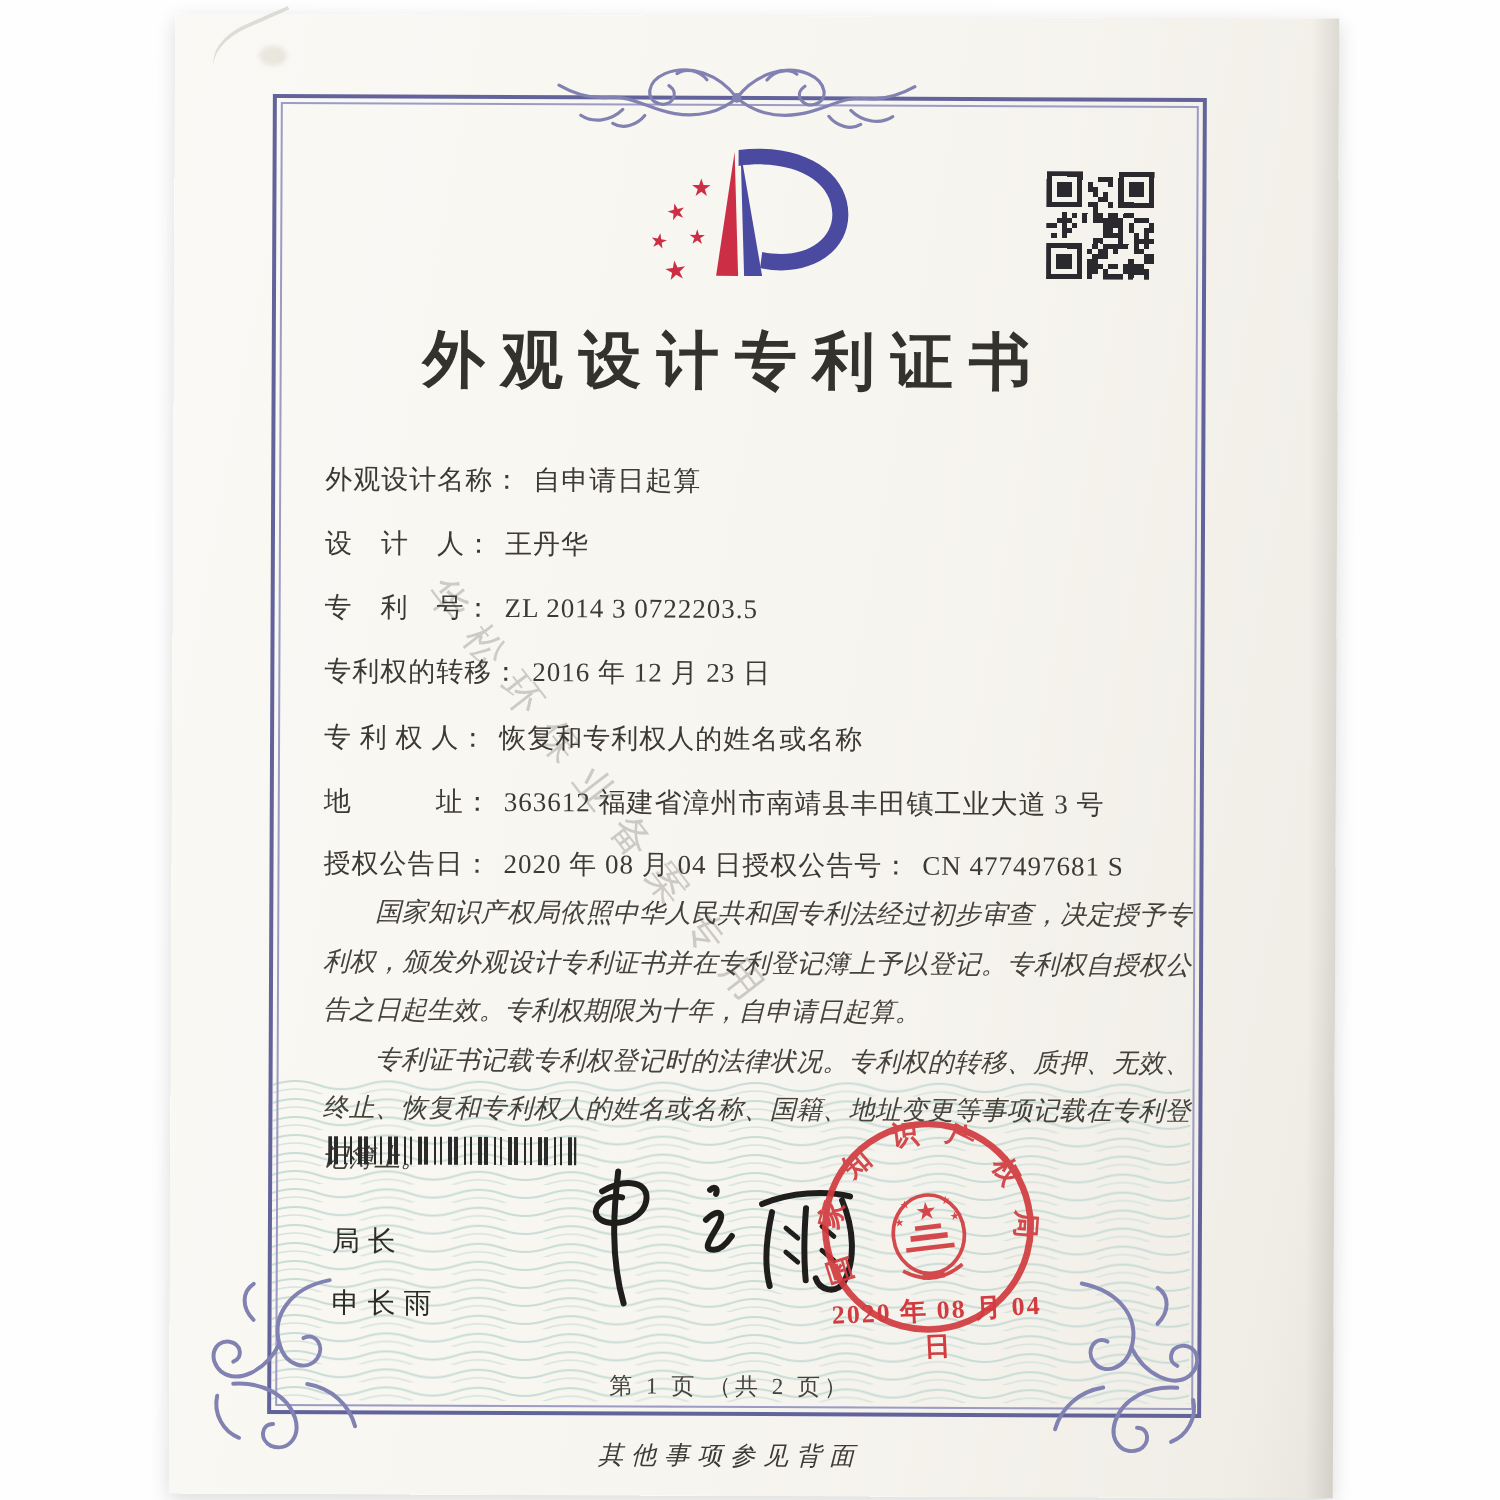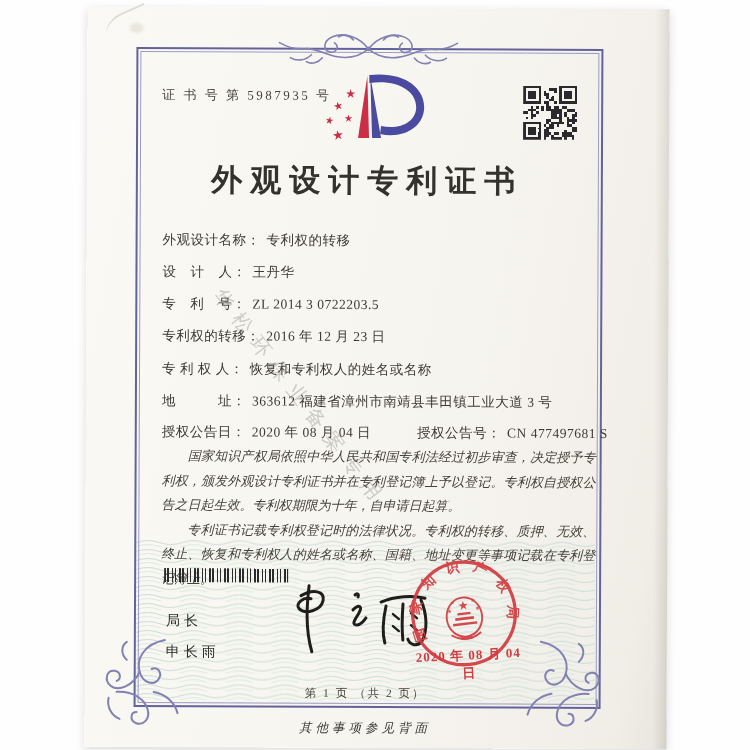--- a/index.html
+++ b/index.html
@@ -16,21 +16,21 @@
          background:rgba(160,150,120,.18);filter:blur(1px);}
   .frame{position:absolute;left:49px;top:40px;width:463px;height:656px;border:2.5px solid #63639c;}
   .frame-inner{position:absolute;inset:2px;border:1px solid #9b9bc4;}
   .cert-no{position:absolute;left:75px;top:79px;font-size:13px;letter-spacing:2.5px;color:#4a463e;}
   .logo{position:absolute;left:236px;top:66px;width:112px;height:80px;}
   .qr{position:absolute;left:436px;top:77px;width:54px;height:54px;}
   .title{position:absolute;left:49px;top:152px;width:463px;text-align:center;
          font-size:31px;font-weight:600;letter-spacing:8px;color:#34322e;}
   .field-row{position:absolute;left:76px;width:430px;font-size:13.5px;color:#3d3a33;letter-spacing:.5px;white-space:nowrap;}
   .f-label{margin-right:6px;text-align:right;}
-  .grant-no{margin-left:46px;}
+  .grant-no{}
   .paras{position:absolute;left:76px;top:437px;width:434px;font-size:13px;line-height:24.5px;
          color:#45423a;font-style:italic;text-align:justify;}
   .paras p{margin:0;text-indent:2em;}
   .watermark{position:absolute;left:142px;top:276px;font-size:20px;letter-spacing:10px;
          color:rgba(120,118,112,.34);transform:rotate(52deg);transform-origin:left top;white-space:nowrap;}
   .guilloche{position:absolute;left:51px;top:531px;width:459px;height:165px;}
   .barcode{position:absolute;left:79px;top:561px;width:124px;height:14px;
          background:repeating-linear-gradient(90deg,#2b2b2b 0 2px,transparent 2px 3px,#2b2b2b 3px 5px,
          transparent 5px 8px,#2b2b2b 8px 9px,transparent 9px 11px,#2b2b2b 11px 12px,transparent 12px 15px);}
   .director{position:absolute;left:81px;font-size:14px;letter-spacing:4px;color:#2e2c28;font-family:Liberation Mono, monospace;}
@@ -92,21 +92,20 @@
       <g transform="translate(88,0) scale(-1,1)" fill="none" stroke="#8181b2" stroke-width="2" stroke-linecap="round">
         <path d="M68,6 C48,10 39,24 43,38 C46,49 57,52 62,45 C66,39 61,32 55,35"></path>
         <path d="M43,38 C36,52 22,58 14,52 C7,46 10,36 18,37 C24,38 25,45 20,47"></path>
         <path d="M20,58 C34,57 47,63 51,75 C54,85 47,92 39,89 C33,86 34,78 40,78"></path>
         <path d="M12,64 C10,73 15,82 23,85"></path>
         <path d="M57,58 C69,60 78,68 81,79"></path>
         <path d="M30,26 C24,20 24,12 30,8"></path>
       </g>
     </svg>
 
-    <div class="cert-no">证 书 号 第 5987935 号</div>
 
     <svg class="logo" viewBox="0 0 112 80">
       <path d="M46,1 C80,-3 101,13 101,33 C101,53 80,65 57,60 L58,52 C78,56 93,47 93,33 C93,16 73,5 46,9 Z" fill="#4a4aa0"></path>
       <polygon points="47,2 49,64 58,64" fill="#4a4aa0"></polygon>
       <polygon points="44,2 35,64 46,64" fill="#cc2f45"></polygon>
       <g fill="#cc2f45" font-family="'DejaVu Sans',sans-serif">
         <text x="10" y="36" font-size="11" transform="rotate(-14 14 32)">★</text>
         <text x="22" y="24" font-size="12">★</text>
         <text x="2" y="50" font-size="10" transform="rotate(10 6 46)">★</text>
         <text x="21" y="48" font-size="10">★</text>
@@ -332,21 +331,21 @@
         <rect x="14" y="20" width="1" height="1" fill="#2a2a2e"></rect>
         <rect x="16" y="20" width="1" height="1" fill="#2a2a2e"></rect>
         <rect x="19" y="20" width="1" height="1" fill="#2a2a2e"></rect>
       </svg>
 
     <div class="title">外观设计专利证书</div>
 
     <div class="watermark">华松环保业备案专用</div>
 
     <div class="field-row" style="top:224px">
-      <span class="f-label">外观设计名称：</span><span class="f-value">专利权的转移</span>
+      <span class="f-label">外观设计名称：</span><span class="f-value">自申请日起算</span>
     </div>
     <div class="field-row" style="top:256px">
       <span class="f-label">设　计　人：</span><span class="f-value">王丹华</span>
     </div>
     <div class="field-row" style="top:288px">
       <span class="f-label">专　利　号：</span><span class="f-value">ZL 2014 3 0722203.5</span>
     </div>
     <div class="field-row" style="top:320px">
       <span class="f-label">专利权的转移：</span><span class="f-value">2016 年 12 月 23 日</span>
     </div>

